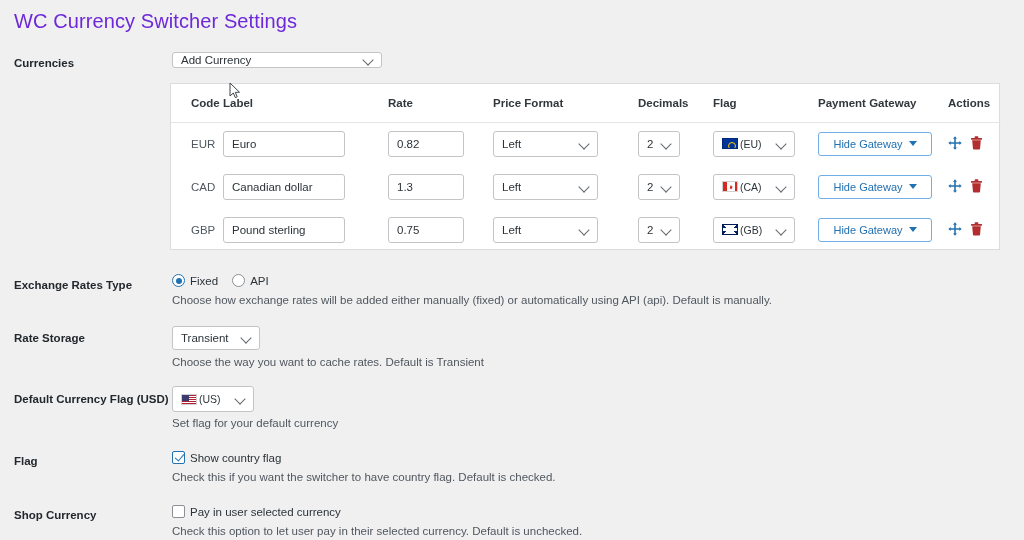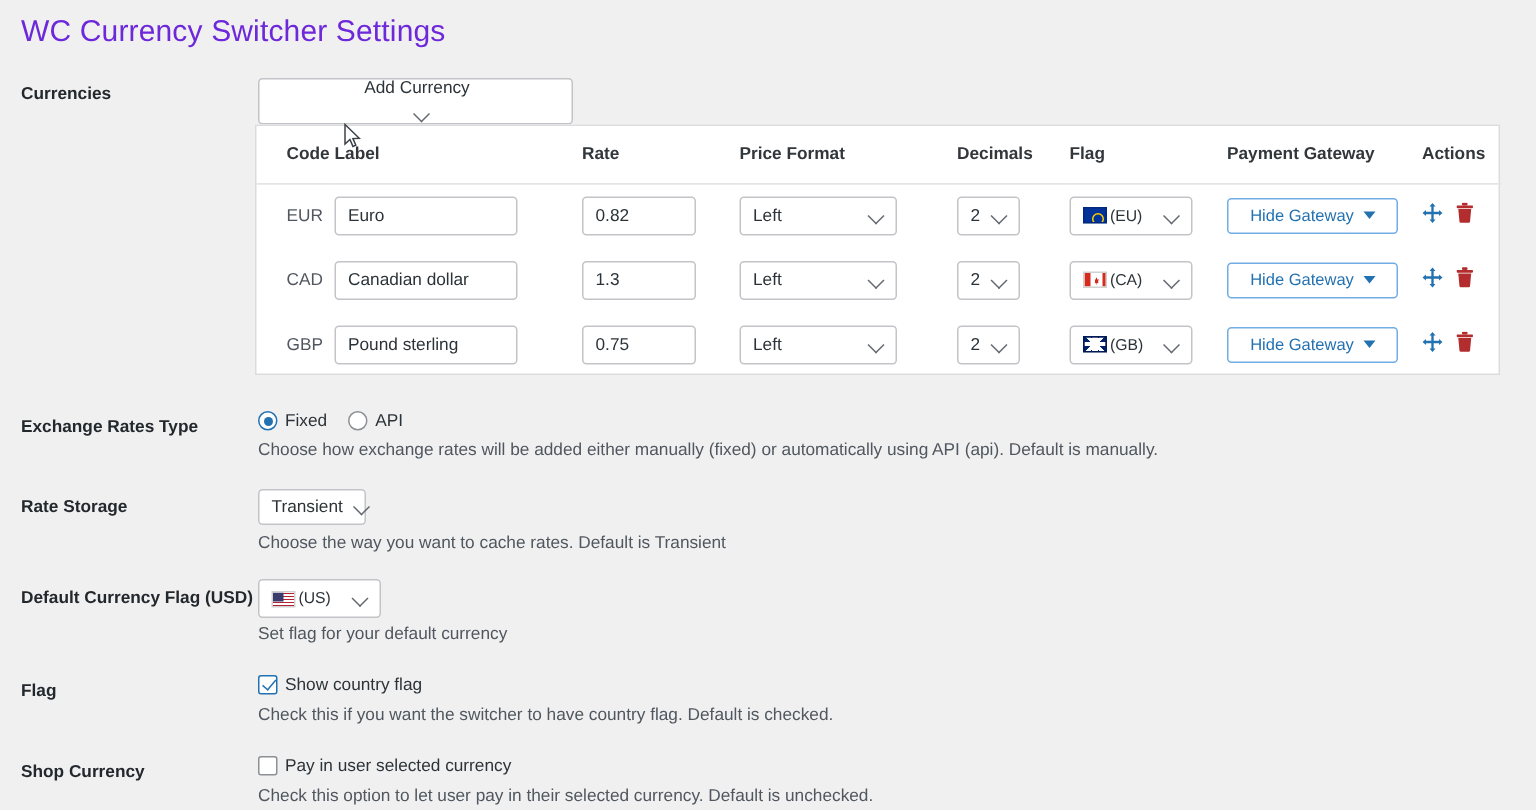--- a/index.html
+++ b/index.html
@@ -54,21 +54,21 @@
   .text-input {
     background: #fff; border: 1px solid #c3c4c7; border-radius: 3px;
     height: 26px; font-size: 11.5px; color: #2c3338;
     padding: 0 8px; font-family: "Liberation Sans", sans-serif;
     outline: none;
   }
 
   
   #add-currency-select {
     position: absolute; left: 172px; top: 52px;
-    width: 210px; height: 31px; flex-direction: column;
+    width: 210px; height: 16px;
   }
 
   
   .table-panel {
     position: absolute; left: 170px; top: 83px;
     width: 830px; height: 167px;
     background: #fff; border: 1px solid #dcdcde;
   }
   .tbl { width: 100%; border-collapse: collapse; table-layout: fixed; }
   .tbl th {
@@ -385,21 +385,21 @@
         <span class="radio"></span>
         <span class="choice-text">API</span>
       </span>
     </div>
     <div class="row-field help" style="top:292px;">Choose how exchange rates will be added either manually (fixed) or automatically using API (api). Default is manually.</div>
   </div>
 
   <div class="form-row">
     <div class="row-label" style="top:332px;">Rate Storage</div>
     <div class="row-field" style="top:326px;">
-      <div class="select" style="width:72px;height:24px;">
+      <div class="select" style="width:88px;height:24px;">
         <span>Transient</span>
         <span class="caret"></span>
       </div>
     </div>
     <div class="row-field help" style="top:354px;">Choose the way you want to cache rates. Default is Transient</div>
   </div>
 
   <div class="form-row">
     <div class="row-label" style="top:393px;">Default Currency Flag (USD)</div>
     <div class="row-field" style="top:386px;">

